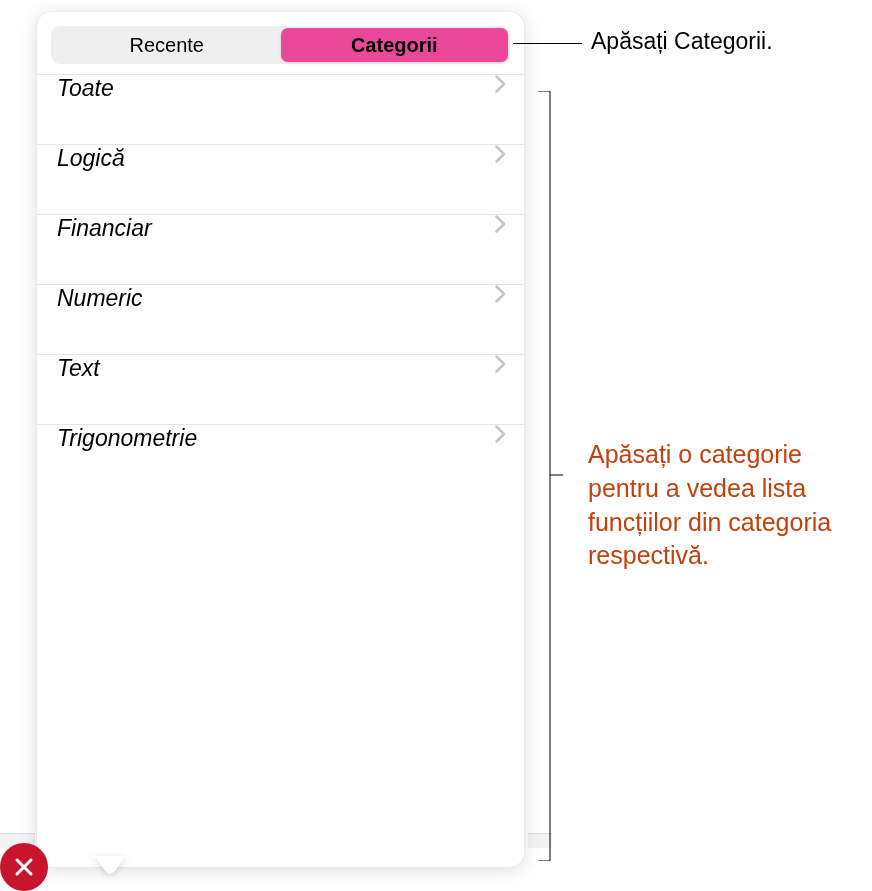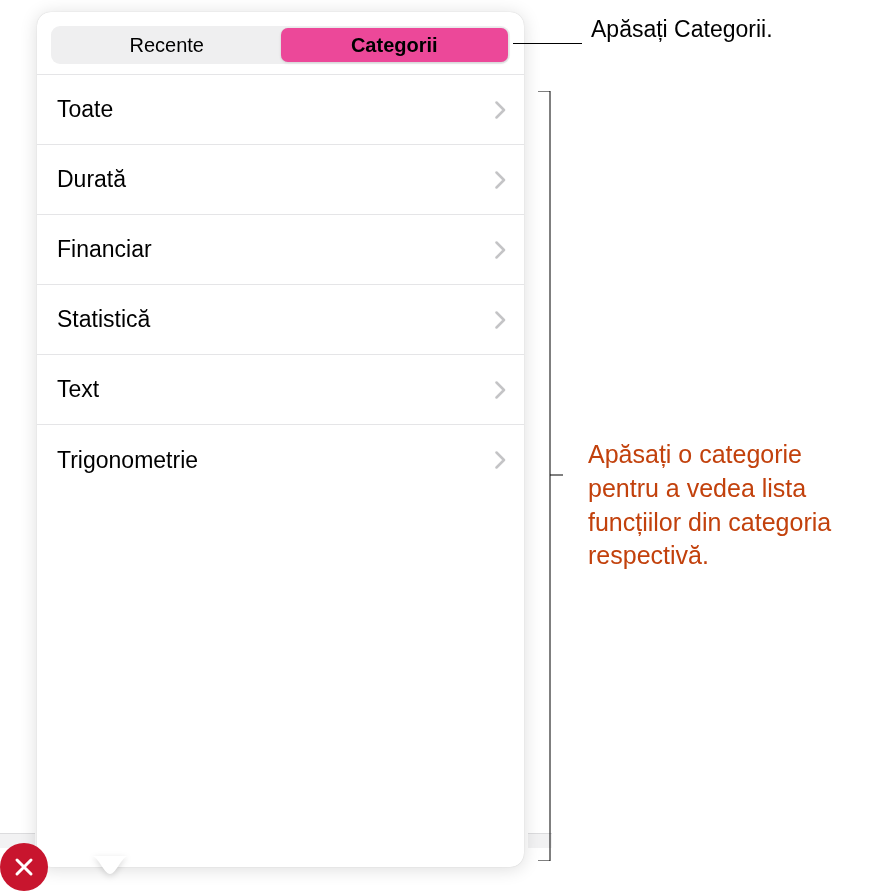--- a/index.html
+++ b/index.html
@@ -53,26 +53,27 @@
       font-weight: 600;
       box-shadow: 0 1px 3px rgba(0,0,0,0.12), 0 0 1px rgba(0,0,0,0.1);
     }
     
     .list {
       border-top: 1px solid #e5e5e7;
     }
     
     .list-item {
       display: flex;
-      align-items: center;
+      align-items: flex-start;
       justify-content: space-between;
       height: 70px;
       padding: 0 18px 0 20px;
       border-bottom: 1px solid #e5e5e7;
       cursor: pointer;
+      font-style: italic;
     }
     
     .list-item:last-child {
       border-bottom: none;
     }
     
     .list-label {
       font-size: 23px;
       color: #000;
     }
@@ -91,21 +92,21 @@
       position: absolute;
       top: 43px;
       left: 513px;
       width: 69px;
       height: 1px;
       background: #000;
     }
     
     .callout-text-top {
       position: absolute;
-      top: 16px;
+      top: 28px;
       left: 591px;
       font-size: 23px;
       color: #000;
     }
     
     .callout-bracket {
       position: absolute;
       left: 538px;
       top: 91px;
       width: 25px;
@@ -197,37 +198,37 @@
   <div class="list">
     <div class="list-item">
       <span class="list-label">Toate</span>
       <span class="chevron">
         <svg width="11" height="18" viewBox="0 0 11 18">
             <path d="M1.5 1.5 L9 9 L1.5 16.5" stroke="#c4c4c6" stroke-width="2.5" fill="none" stroke-linecap="round" stroke-linejoin="round"></path>
           </svg>
       </span>
     </div>
     <div class="list-item">
-      <span class="list-label">Durată</span>
+      <span class="list-label">Logică</span>
       <span class="chevron">
         <svg width="11" height="18" viewBox="0 0 11 18">
             <path d="M1.5 1.5 L9 9 L1.5 16.5" stroke="#c4c4c6" stroke-width="2.5" fill="none" stroke-linecap="round" stroke-linejoin="round"></path>
           </svg>
       </span>
     </div>
     <div class="list-item">
       <span class="list-label">Financiar</span>
       <span class="chevron">
         <svg width="11" height="18" viewBox="0 0 11 18">
             <path d="M1.5 1.5 L9 9 L1.5 16.5" stroke="#c4c4c6" stroke-width="2.5" fill="none" stroke-linecap="round" stroke-linejoin="round"></path>
           </svg>
       </span>
     </div>
     <div class="list-item">
-      <span class="list-label">Statistică</span>
+      <span class="list-label">Numeric</span>
       <span class="chevron">
         <svg width="11" height="18" viewBox="0 0 11 18">
             <path d="M1.5 1.5 L9 9 L1.5 16.5" stroke="#c4c4c6" stroke-width="2.5" fill="none" stroke-linecap="round" stroke-linejoin="round"></path>
           </svg>
       </span>
     </div>
     <div class="list-item">
       <span class="list-label">Text</span>
       <span class="chevron">
         <svg width="11" height="18" viewBox="0 0 11 18">

